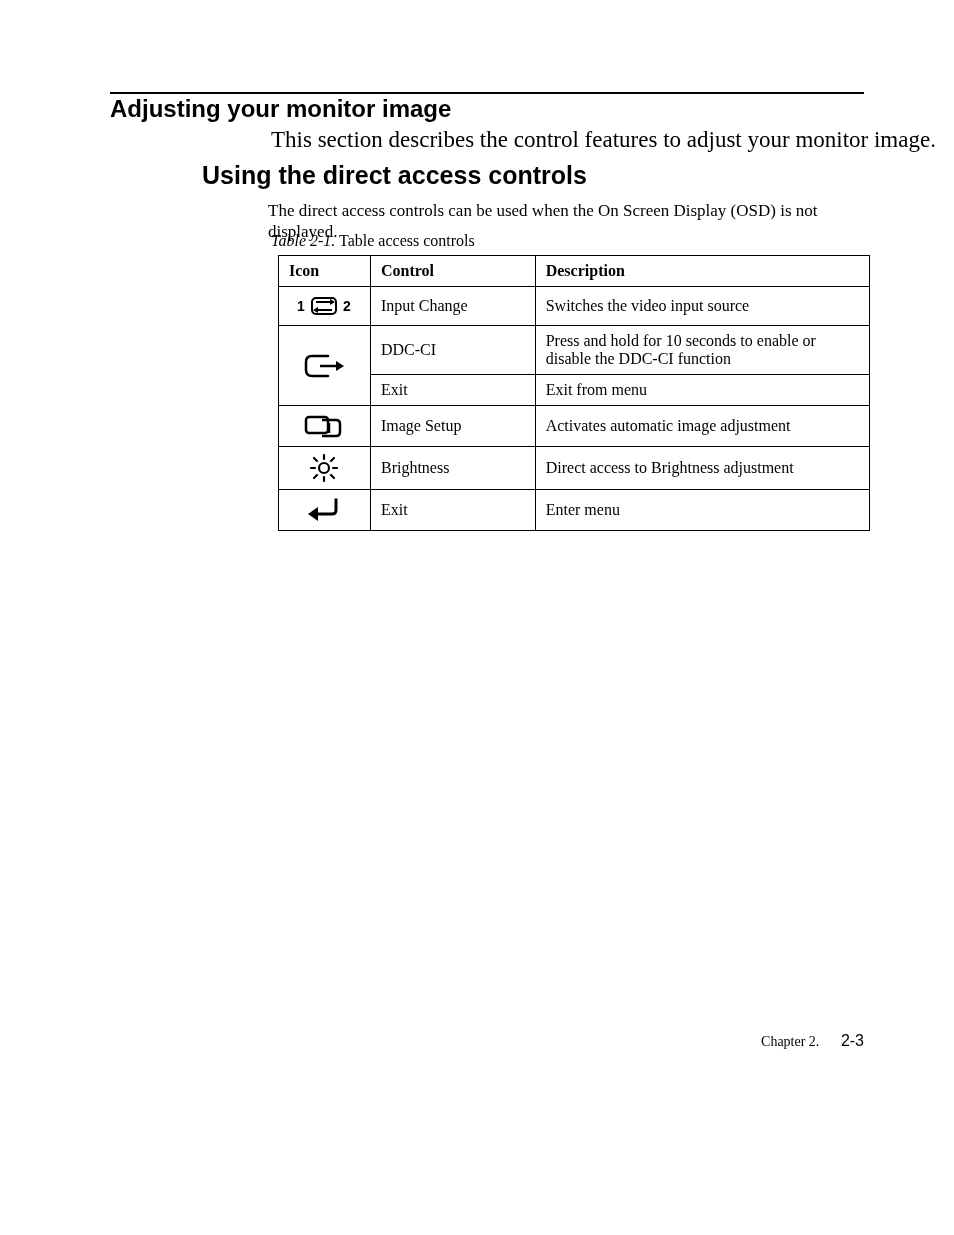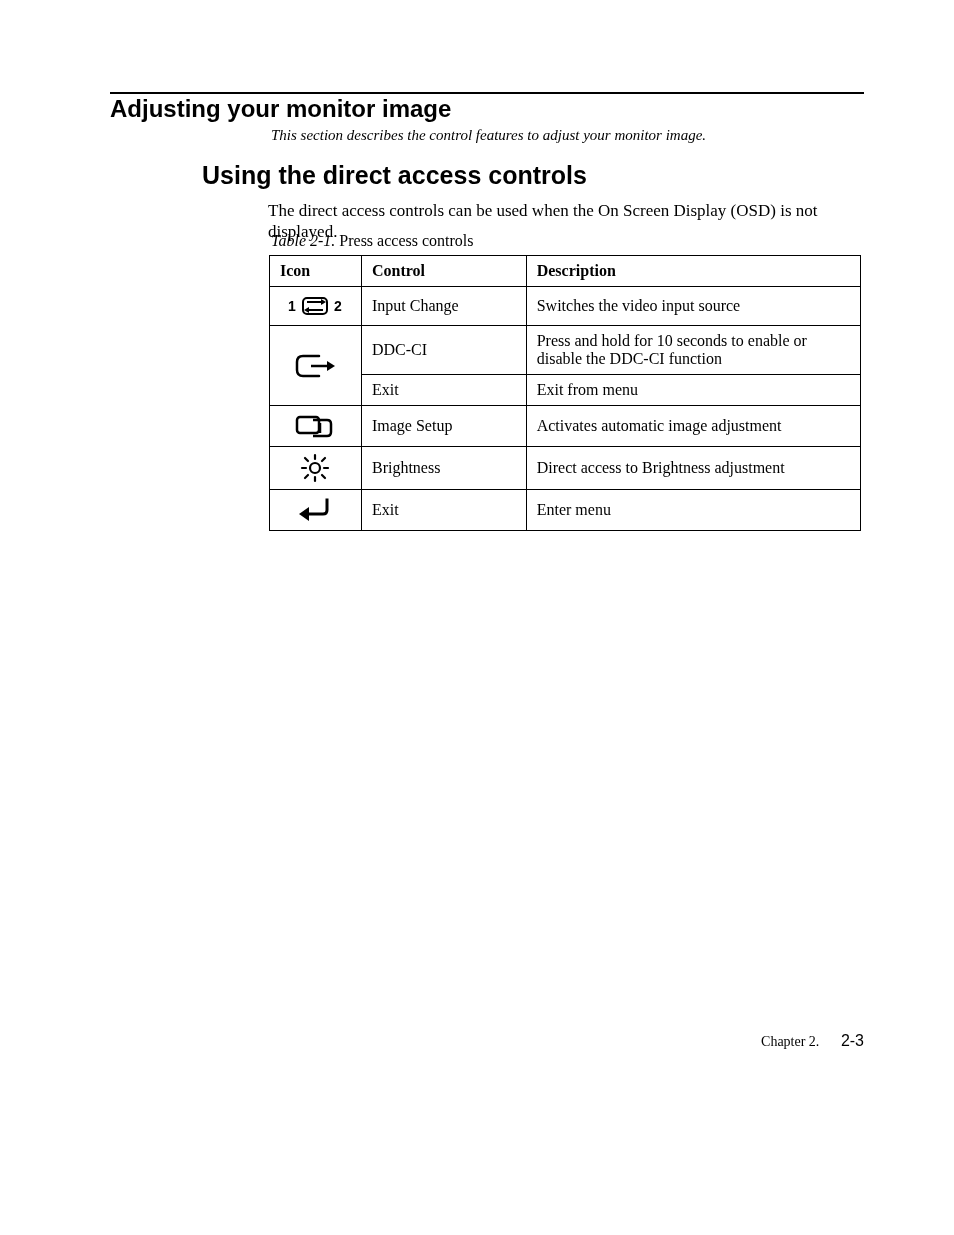--- a/index.html
+++ b/index.html
@@ -30,22 +30,21 @@
     left: 110px;
     top: 95px;
     font-family: Arial, Helvetica, sans-serif;
     font-weight: bold;
     font-size: 24px;
   }
   .intro {
     position: absolute;
     left: 271px;
     top: 127px;
-    font-size: 15px;
-    font-style: italic;
+    font-size: 23px;
   }
   .h2 {
     position: absolute;
     left: 202px;
     top: 161px;
     font-family: Liberation Sans, sans-serif;
     font-weight: bold;
     font-size: 25px;
   }
   .p1 {
@@ -59,21 +58,21 @@
   }
   .table-caption {
     position: absolute;
     left: 271px;
     top: 232px;
     font-size: 16px;
   }
   .table-caption .it { font-style: italic; }
   table.controls {
     position: absolute;
-    left: 269px;
+    left: 278px;
     top: 255px;
     border-collapse: collapse;
     width: 592px;
   }
   table.controls th, table.controls td {
     border: 1px solid #000;
     padding: 6px 10px;
     font-size: 16px;
     text-align: left;
     vertical-align: middle;
@@ -108,21 +107,21 @@
 <div class="page">
   <div class="rule"></div>
 
   <div class="h1">Adjusting your monitor image</div>
   <div class="intro">This section describes the control features to adjust your monitor image.</div>
 
   <div class="h2">Using the direct access controls</div>
   <div class="p1">The direct access controls can be used when the On Screen Display (OSD) is not displayed.</div>
 
   <div class="table-caption">
-    <span class="it">Table 2-1.</span><span> Press access controls</span>
+    <span class="it">Table 2-1.</span><span> Table access controls</span>
   </div>
 
   <table class="controls">
     <colgroup>
       <col class="icon">
         <col class="ctrl">
         <col class="desc">
     </colgroup>
     <thead>
       <tr>

